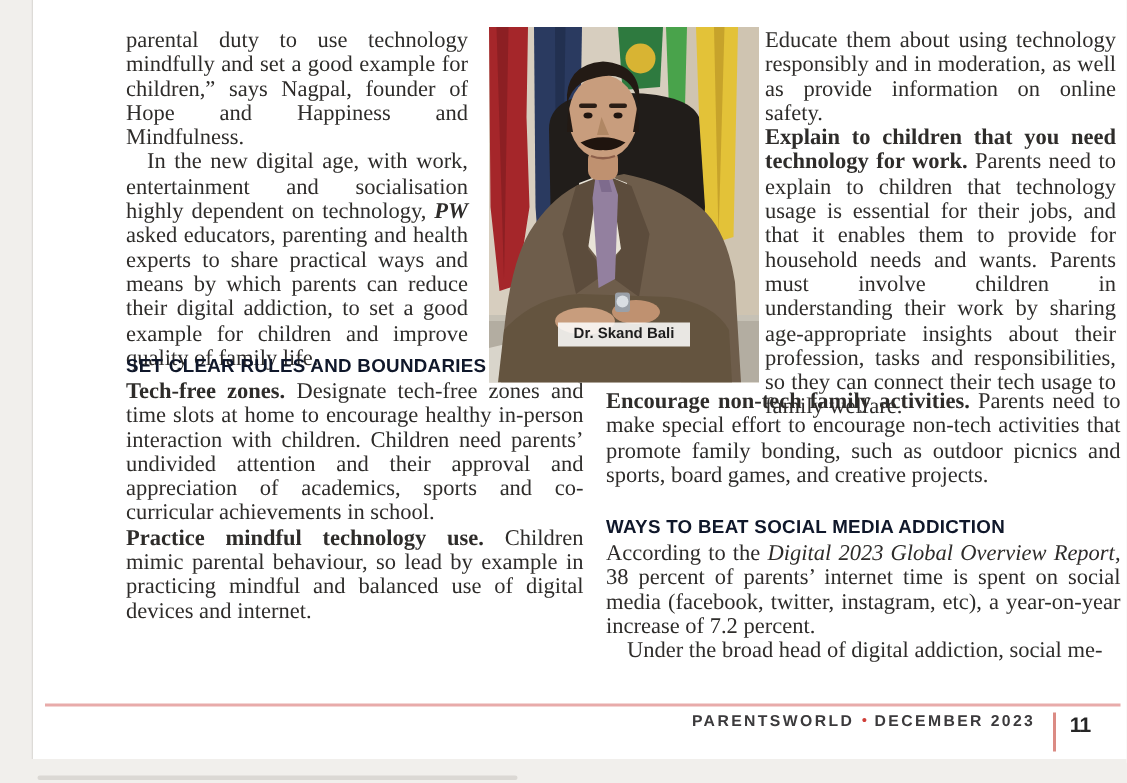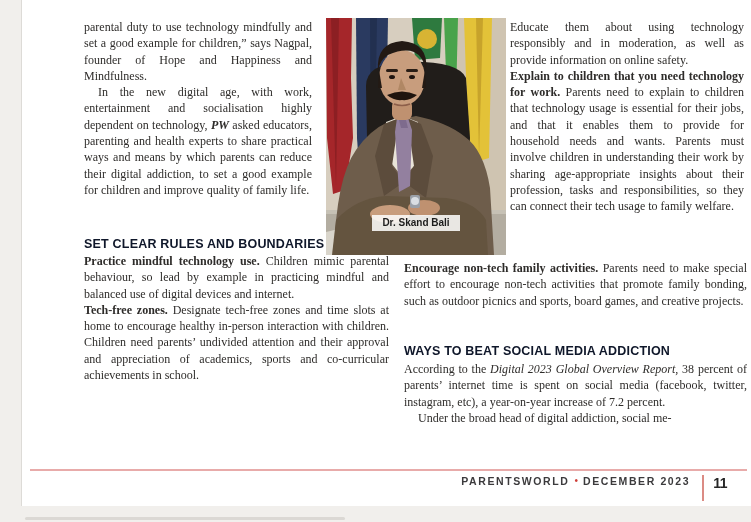--- a/index.html
+++ b/index.html
@@ -9,21 +9,21 @@
   .page {
     position:absolute; left:21px; top:0; width:730px; height:506px;
     background:#ffffff; border-left:1px solid #dddbd7;
   }
   .next-page-edge {
     position:absolute; left:25px; top:517px; width:320px; height:3px;
     background:#dbd8d4; border-radius:2px;
   }
 
   .body-text {
-    position:absolute; font-size:12px; line-height:16.3px; color:#2e2c2a;
+    position:absolute; font-size:15px; line-height:16.3px; color:#2e2c2a;
     text-align:justify;
   }
   .body-text p { margin:0; }
   .indent { text-indent:14px; }
   .seg-b  { font-weight:bold; }
   .seg-i  { font-style:italic; }
   .seg-bi { font-weight:bold; font-style:italic; }
 
   .section-heading {
     position:absolute; font-family:"Liberation Sans", sans-serif;
@@ -66,22 +66,22 @@
 <div class="page">
 
   <div class="body-text" style="left:62px; top:19px; width:228px;">
     <p>parental duty to use technology mindfully and set a good example for children,” says Nagpal, founder of Hope and Happiness and Mindfulness.</p>
     <p class="indent"><span>In the new digital age, with work, entertainment and socialisation highly dependent on technology, </span><span class="seg-bi">PW</span><span> asked educators, parenting and health experts to share practical ways and means by which parents can reduce their digital addiction, to set a good example for children and improve quality of family life.</span></p>
   </div>
 
   <div class="section-heading" style="left:62px; top:237px;">SET CLEAR RULES AND BOUNDARIES</div>
 
   <div class="body-text" style="left:62px; top:253px; width:305px;">
+    <p><span class="seg-b">Tech-free zones. </span><span>Designate tech-free zones and time slots at home to encourage healthy in-person interaction with children. Children need parents’ undivided attention and their approval and appreciation of academics, sports and co-curricular achievements in school.</span></p>
     <p><span class="seg-b">Practice mindful technology use. </span><span>Children mimic parental behaviour, so lead by example in practicing mindful and balanced use of digital devices and internet.</span></p>
-    <p><span class="seg-b">Tech-free zones. </span><span>Designate tech-free zones and time slots at home to encourage healthy in-person interaction with children. Children need parents’ undivided attention and their approval and appreciation of academics, sports and co-curricular achievements in school.</span></p>
   </div>
 
   <div class="photo-wrap">
     <svg viewBox="0 0 180 237" width="180" height="237">
 
       <rect width="180" height="237" fill="#d7cebf"></rect>
       <rect x="128" y="0" width="52" height="237" fill="#cfc4b1"></rect>
 
       <g>
         <path d="M0,0 L26,0 L25,60 L27,120 L19,172 L7,176 L1,120 Z" fill="#a5262a"></path>

